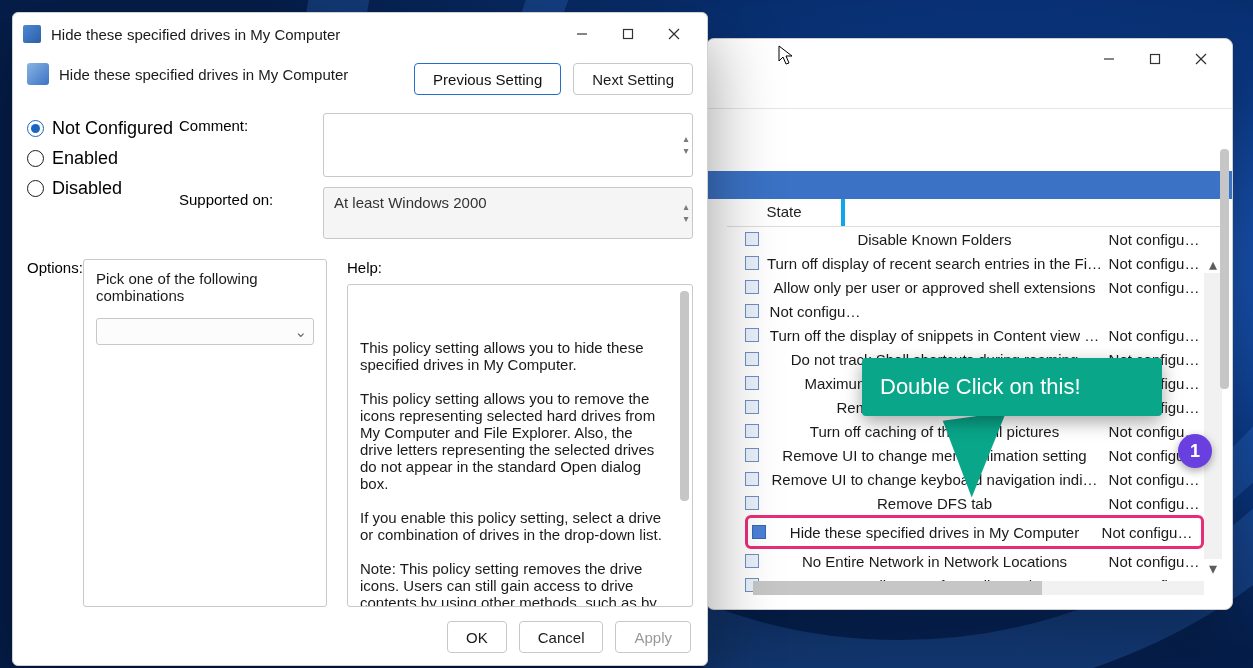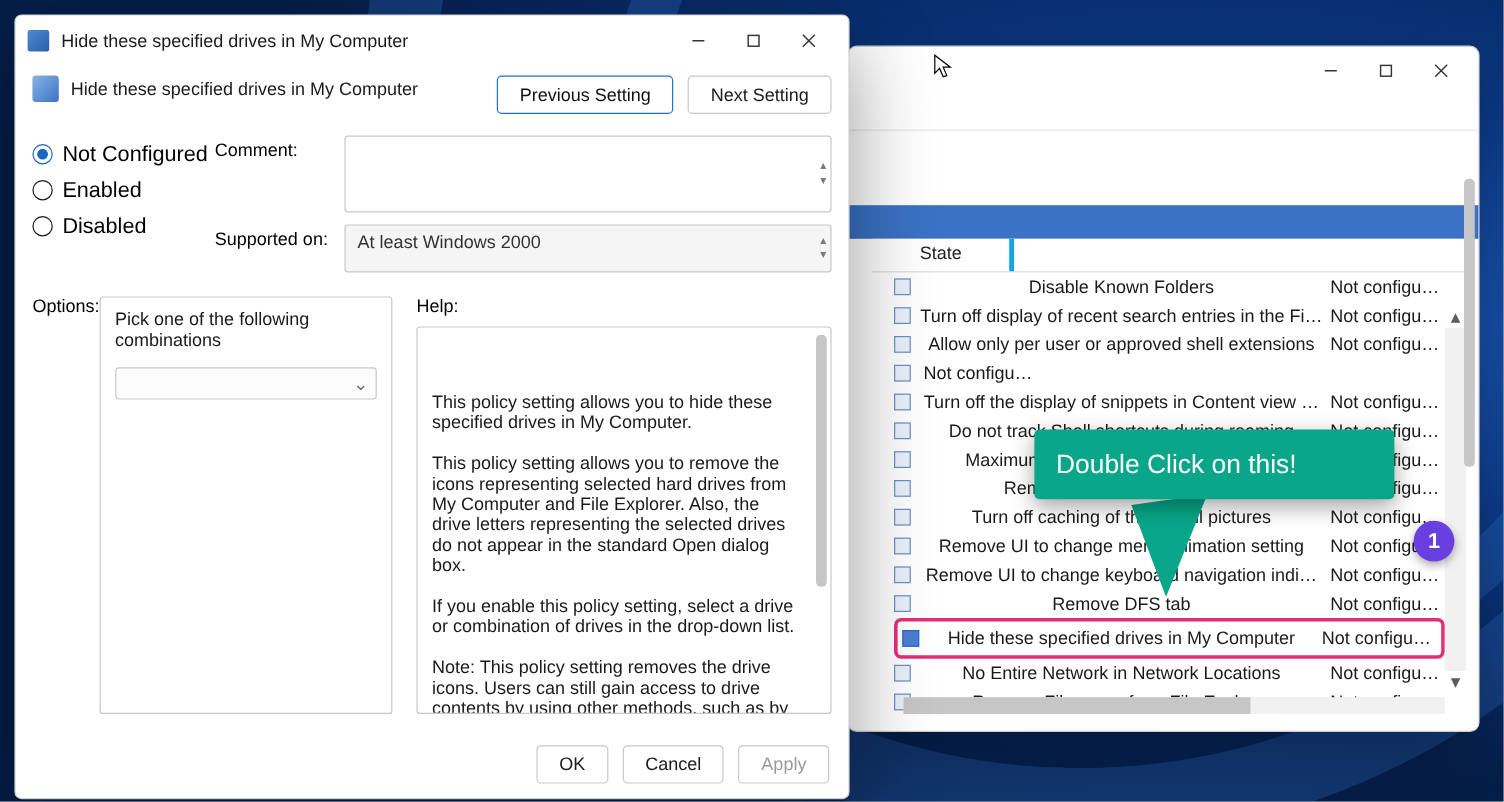--- a/index.html
+++ b/index.html
@@ -141,29 +141,29 @@
   .radio .rb {
     width:17px; height:17px; border-radius:50%; border:1.6px solid #1a1a1a;
     margin-right:8px; display:flex; align-items:center; justify-content:center;
   }
   .radio.selected .rb { border-color:#1966c0; }
   .radio.selected .rb::after {
     content:""; width:9px; height:9px; border-radius:50%; background:#1966c0;
   }
 
   .midcol { flex:1; display:flex; flex-direction:column; }
-  .midrow { display:flex; align-items:flex-start; margin-bottom:10px; }
+  .midrow { display:flex; align-items:flex-start; margin-bottom:10px;gap:36px; }
   .midrow .mlabel { width:108px; font-size:15px; padding-top:4px; }
   .midrow .mfield { flex:1; position:relative; }
   .txtarea {
     width:100%; height:64px; border:1px solid #c8c8c8; border-radius:3px;
     background:#fff;
   }
   .supported-box {
-    width:100%; height:40px; border:1px solid #c8c8c8; border-radius:3px;
+    width:100%; height:52px; border:1px solid #c8c8c8; border-radius:3px;
     background:#f5f5f5; font-size:15px; color:#333; padding:6px 10px;
   }
   .spin {
     position:absolute; right:-2px; top:0; bottom:0; width:18px;
     display:flex; flex-direction:column; justify-content:center; gap:2px;
     color:#7a7a7a;
   }
   .spin div { height:10px; font-size:10px; line-height:10px; text-align:center; }
 
   .row3 { display:flex; margin-top:10px; gap:20px; height:348px; }

